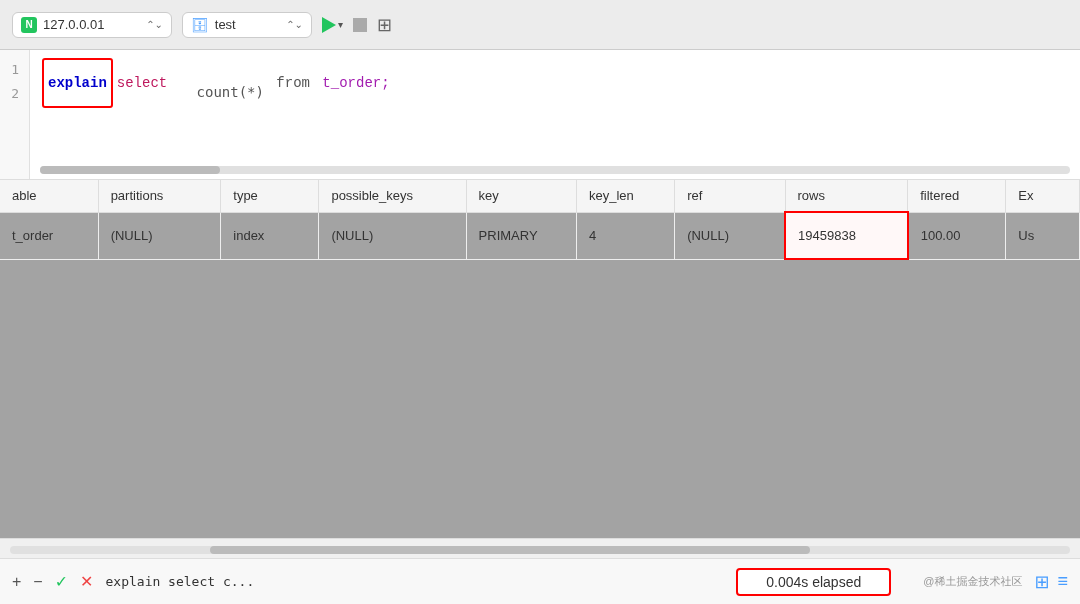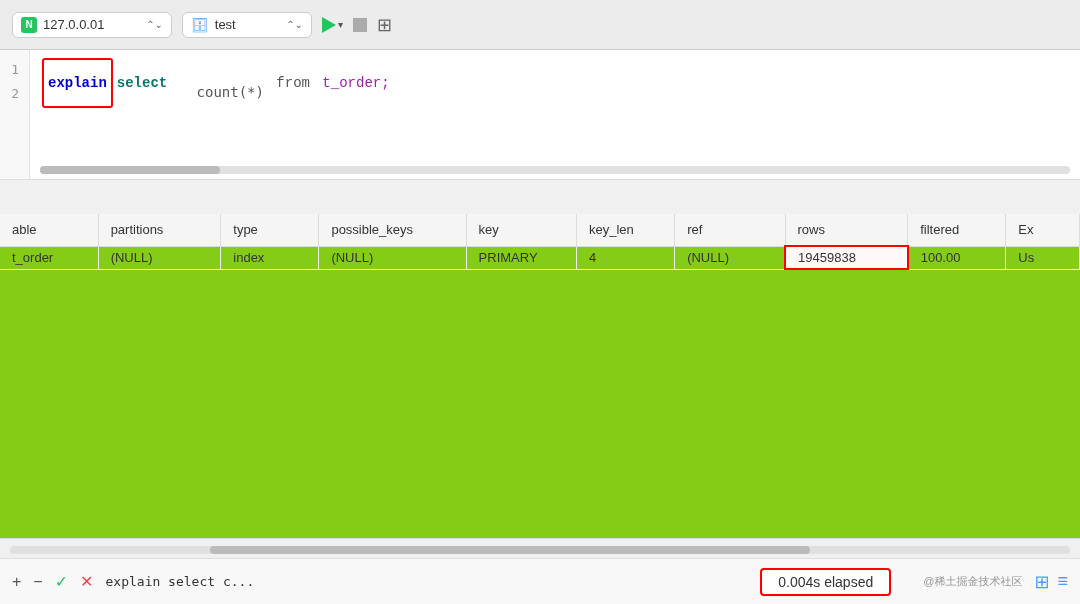--- a/index.html
+++ b/index.html
@@ -129,22 +129,22 @@
       gap: 4px;
     }
     .kw-explain {
       color: #0000cc;
       font-weight: bold;
       border: 2px solid red;
       border-radius: 3px;
       padding: 11px 4px;
     }
     .kw-select {
-      color: #0f766e;
-      font-weight: bold;
+      color: #be185d;
+      font-weight: normal;
     }
     .kw-from {
       color: #555;
       text-align: center;
     }
     .tbl-name {
       color: #a21caf;
     }
     .editor-scrollbar {
       position: absolute;
@@ -182,46 +182,45 @@
       border: none;
     }
     .tab.active {
       background: #4a9eff;
       color: white;
       font-weight: 500;
     }
 
     
     .results-area {
-      background: #84cc16;
+      background: #a3a3a3;
       flex: 1;
       overflow: hidden;
       position: relative;
-      margin-top: 34px;
     }
     .results-table {
       width: 100%;
       border-collapse: collapse;
       font-size: 13px;
       table-layout: fixed;
     }
     .results-table th {
       background: #f5f5f5;
       border-bottom: 1px solid #ddd;
       border-right: 1px solid #ddd;
       padding: 8px 12px;
       text-align: left;
       font-weight: 500;
       color: #333;
       white-space: nowrap;
     }
     .results-table td {
       border-bottom: 1px solid #eee;
       border-right: 1px solid #eee;
-      padding: 3px 12px;
+      padding: 15px 12px;
       color: #333;
       white-space: nowrap;
     }
     .rows-cell {
       background: #fff8f8;
       border: 2px solid red !important;
     }
     .col-able { width: 80px; }
     .col-partitions { width: 100px; }
     .col-type { width: 80px; }
@@ -289,21 +288,21 @@
     }
     .status-query {
       font-size: 13px;
       color: #333;
       font-family: monospace;
     }
     .status-elapsed {
       margin-left: auto;
       border: 2px solid red;
       border-radius: 4px;
-      padding: 4px 16px;
+      padding: 4px 28px;
       font-size: 14px;
       color: #333;
       background: white;
     }
     .watermark {
       font-size: 11px;
       color: #999;
       margin-left: 20px;
     }
     .status-right-icons {

